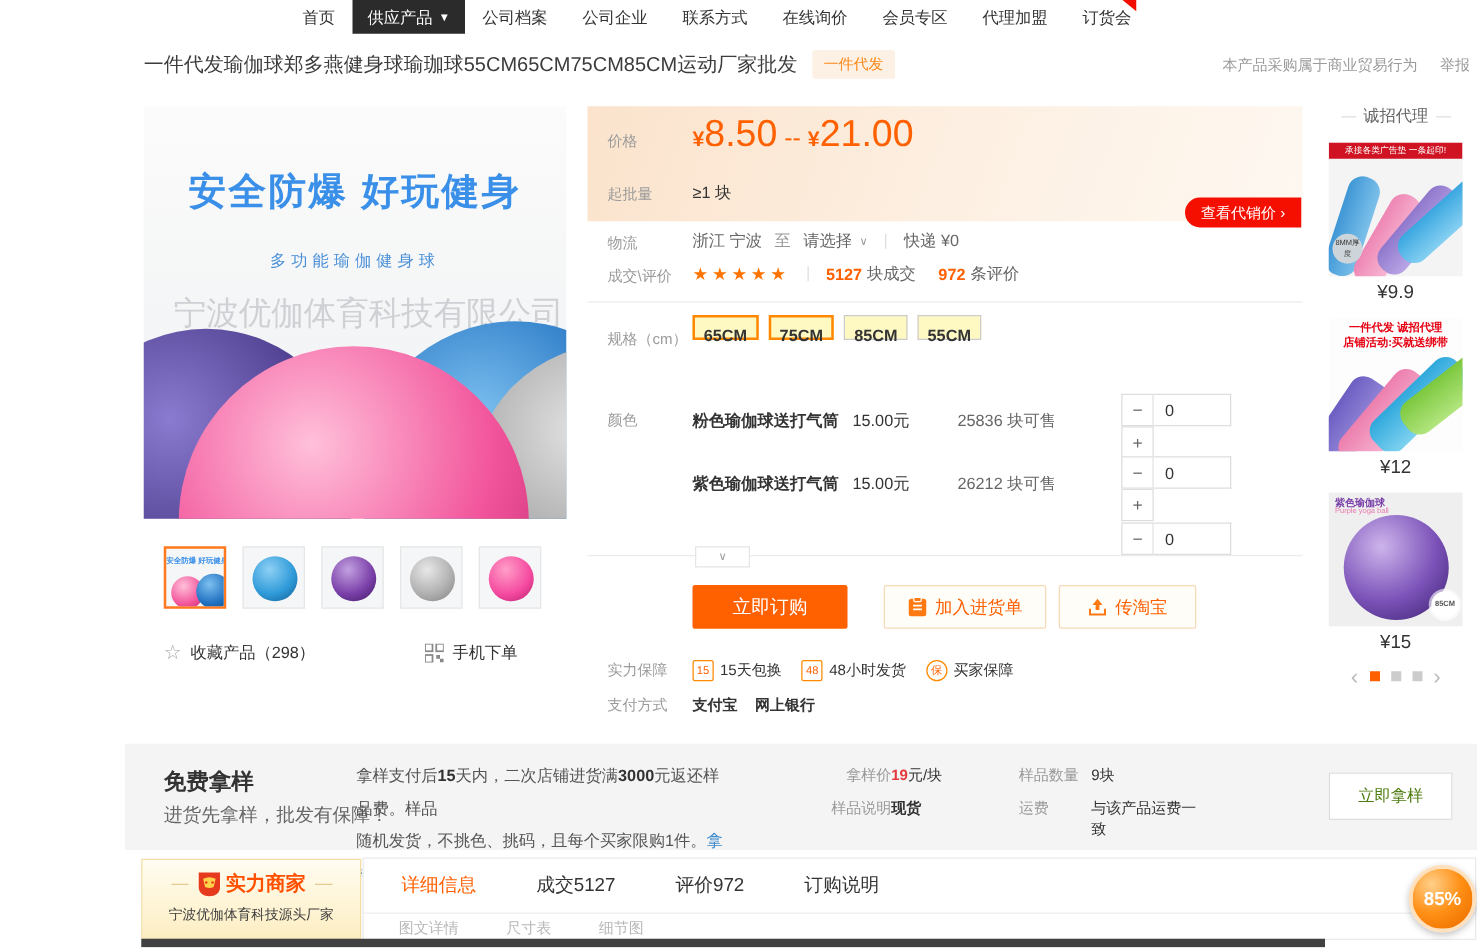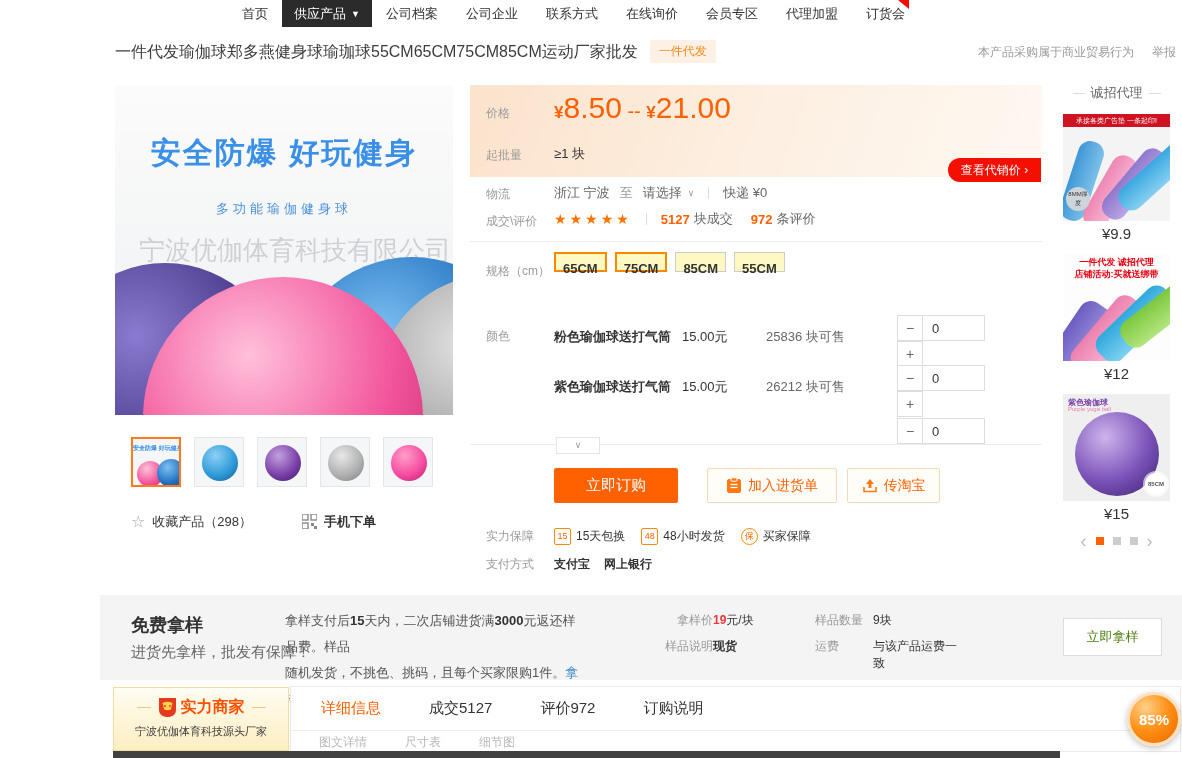--- a/index.html
+++ b/index.html
@@ -98,21 +98,21 @@
   .st-plus{margin-top:0;}
   .expand-btn{position:absolute;left:556px;top:437px;width:42px;height:15px;border:1px solid #e5e5e5;background:#fff;
               text-align:center;color:#999;font-size:9px;line-height:14px;cursor:pointer;z-index:3;}
 
   
   .actions{position:absolute;left:554px;top:468px;display:flex;}
   .btn-order{width:124px;height:35px;background:#ff6000;color:#fff;font-size:15px;border:none;cursor:pointer;border-radius:2px;font-family:inherit;}
   .btn-lite{height:35px;background:#fffdf8;border:1px solid #f5d9b8;color:#ff6000;font-size:14px;cursor:pointer;border-radius:2px;
             display:flex;align-items:center;justify-content:center;gap:6px;font-family:inherit;box-sizing:border-box;}
   .btn-cart{width:130px;margin-left:29px;}
-  .btn-tb{width:93px;margin-left:10px;}
+  .btn-tb{width:110px;margin-left:10px;}
 
   
   .row-assure{position:absolute;left:470px;top:528px;display:flex;align-items:center;font-size:12px;}
   .row-assure .lbl{width:68px;margin-left:16px;}
   .as-item{display:flex;align-items:center;margin-right:16px;color:#333;}
   .sq-badge{width:15px;height:15px;border:1px solid #ff8a00;color:#ff6000;font-size:9px;line-height:14px;text-align:center;margin-right:5px;border-radius:2px;}
   .ci-badge{width:15px;height:15px;border:1px solid #ff8a00;color:#ff6000;font-size:9px;line-height:14px;text-align:center;margin-right:5px;border-radius:50%;}
   .row-pay{position:absolute;left:470px;top:556px;display:flex;font-size:12px;}
   .row-pay .lbl{width:68px;margin-left:16px;}
   .row-pay .pm{color:#333;font-weight:bold;margin-right:14px;}
@@ -239,21 +239,21 @@
     <div class="thumb">
       <div class="tb" style="background:radial-gradient(circle at 38% 30%,#ff9ec8,#f54ba0 58%,#b81f6d);"></div>
     </div>
   </div>
 
   <div class="meta-row">
     <div class="grp">
       <span class="star-o">☆</span>
       <span>收藏产品（298）</span>
     </div>
-    <div class="grp" style="margin-left:50px;font-weight:bold;">
+    <div class="grp" style="margin-left:88px;">
       <span class="qr">
         <svg width="15" height="15" viewBox="0 0 15 15">
           <rect x="0" y="0" width="6" height="6" fill="none" stroke="#888" stroke-width="1.4"></rect>
           <rect x="9" y="0" width="6" height="6" fill="none" stroke="#888" stroke-width="1.4"></rect>
           <rect x="0" y="9" width="6" height="6" fill="none" stroke="#888" stroke-width="1.4"></rect>
           <rect x="9" y="9" width="3" height="3" fill="#888"></rect>
             <rect x="12" y="12" width="3" height="3" fill="#888"></rect>
         </svg>
       </span>
       <span>手机下单</span>

